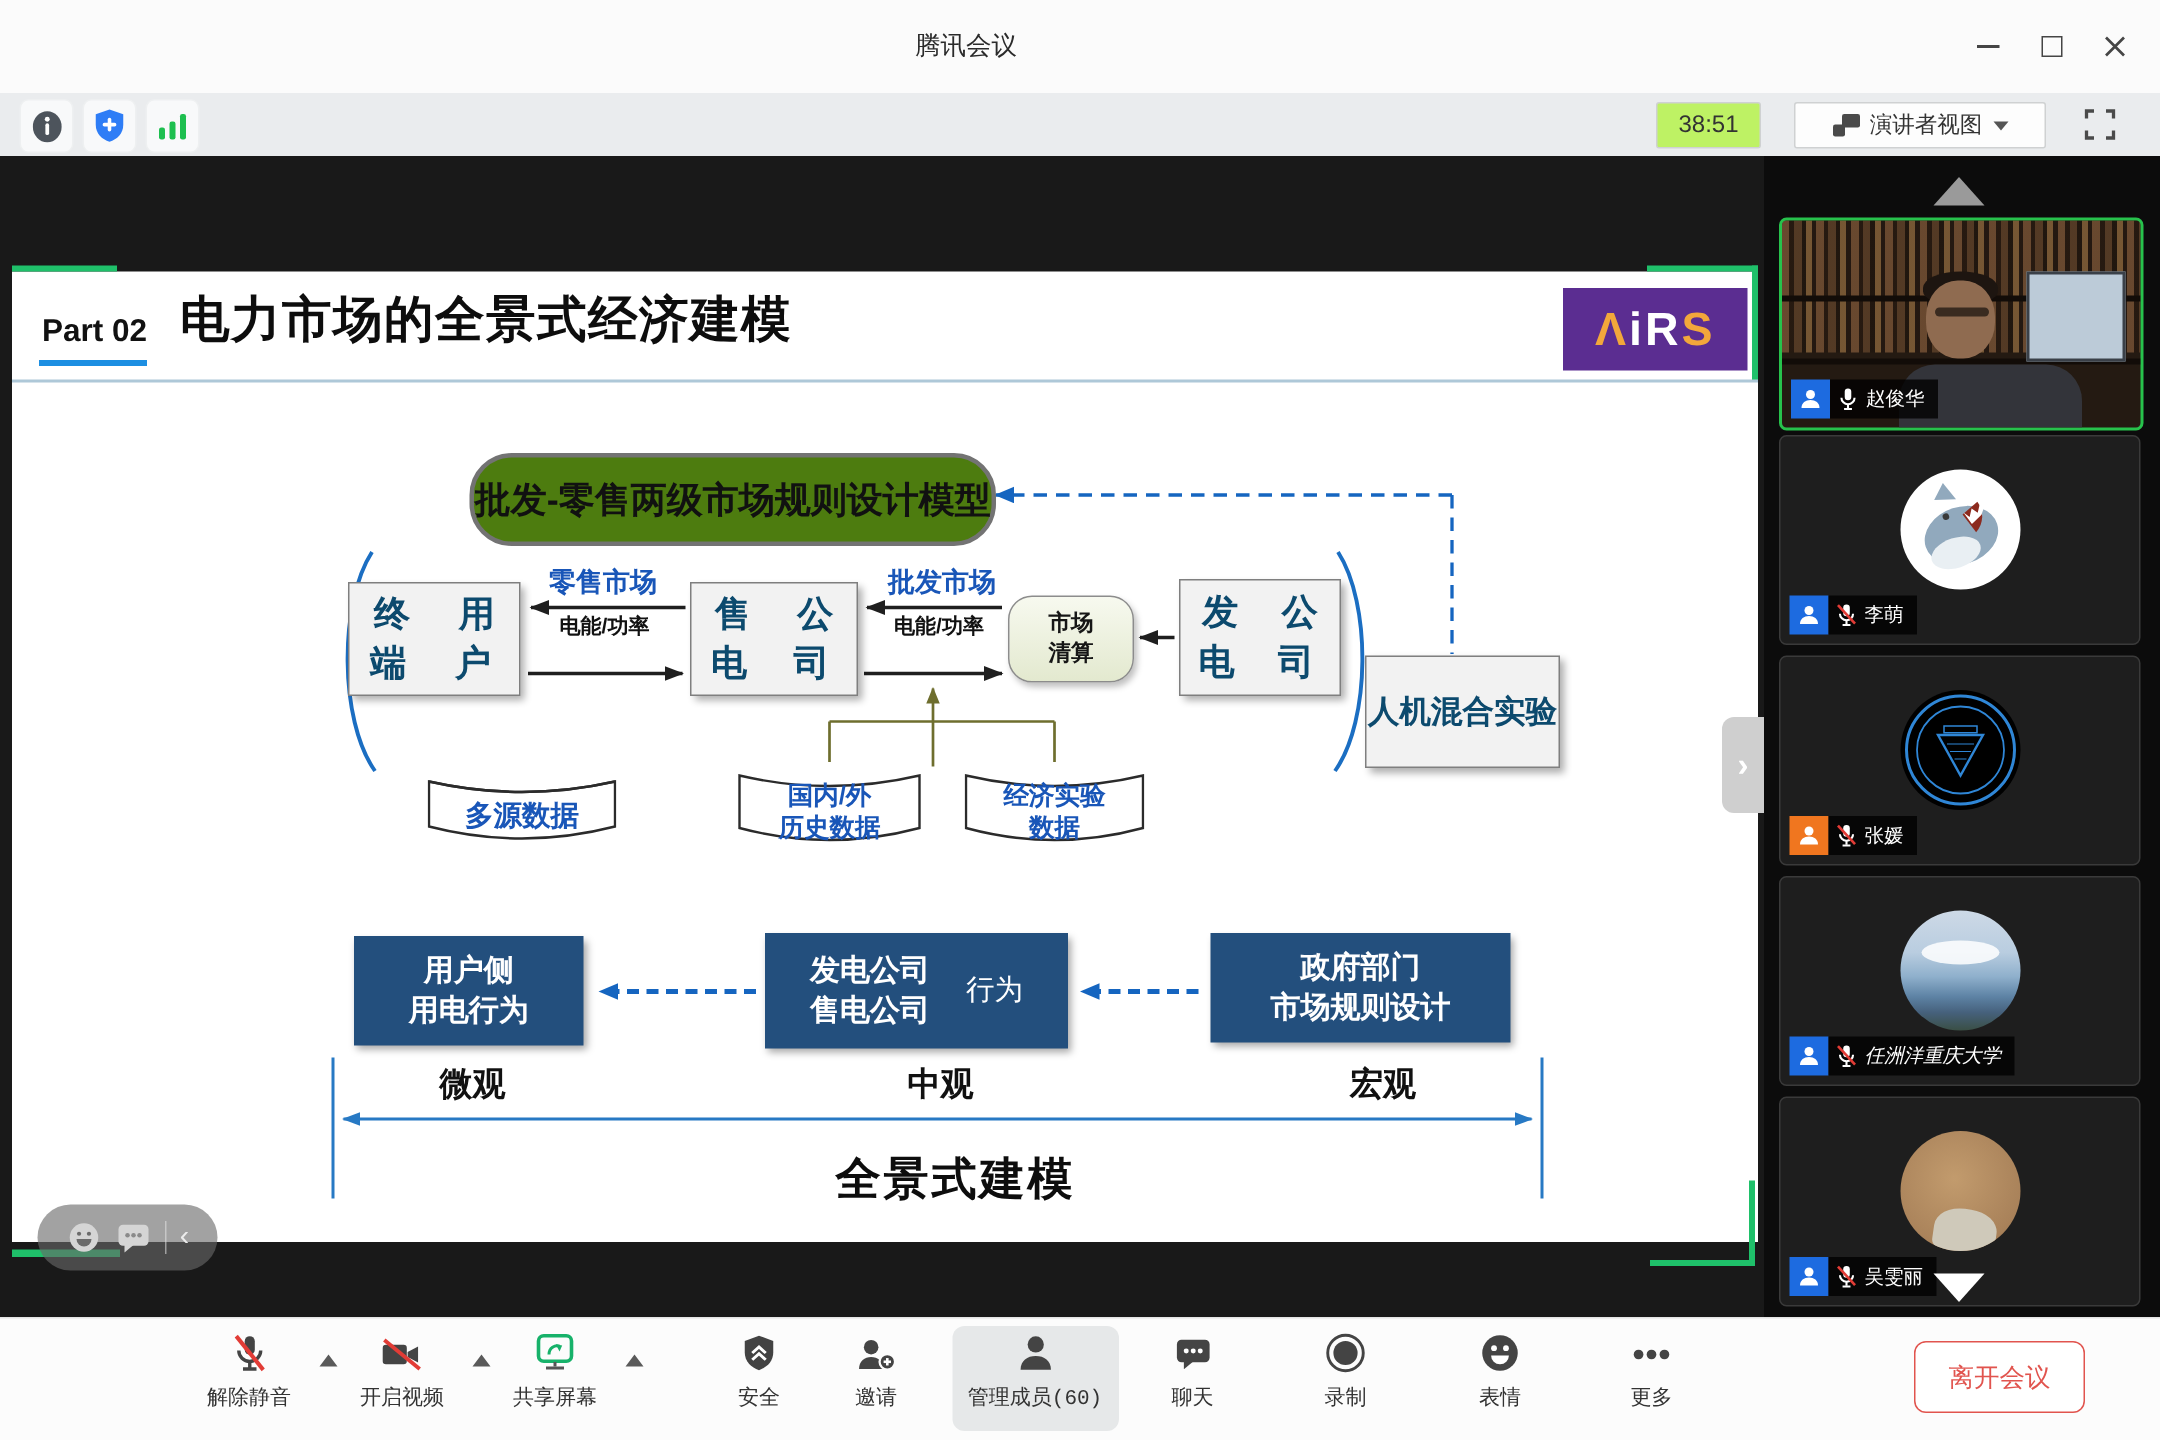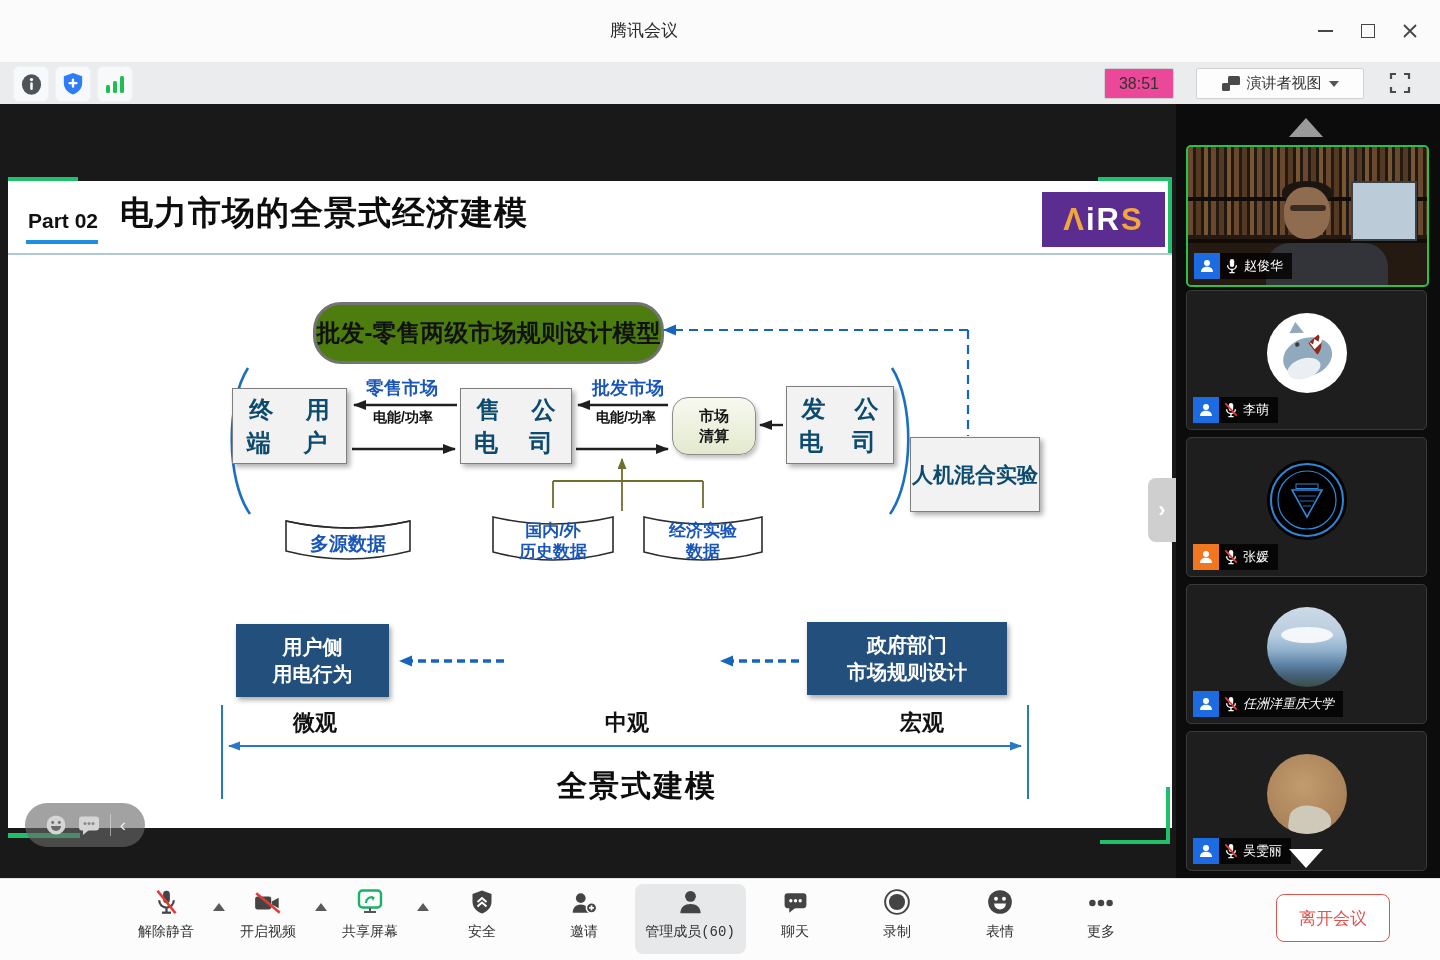--- a/index.html
+++ b/index.html
@@ -13,21 +13,21 @@
   .winctl{top:21px;width:20px;height:20px;display:flex;align-items:center;justify-content:center;cursor:default;}
   #btn-min{left:1315px;} #btn-max{left:1358px;} #btn-close{left:1400px;}
   .minbar{width:15px;height:2px;background:#454545;}
   .maxsq{width:12px;height:12px;border:1.7px solid #454545;}
 
   
   #iconbar{left:0;top:62px;width:1440px;height:42px;background:#eaecee;border-bottom:1px solid #dcdedf;}
   .chip{top:66px;width:34px;height:34px;background:#f8f9fa;border:1px solid #eef0f1;border-radius:6px;
         display:flex;align-items:center;justify-content:center;}
   #chip-info{left:13px;} #chip-shield{left:55px;} #chip-net{left:97px;}
-  #timerbox{left:1104px;top:68px;width:68px;height:29px;background:#ec4899;border:1px solid #cfd1d2;border-radius:2px;
+  #timerbox{left:1104px;top:68px;width:68px;height:29px;background:#bef264;border:1px solid #cfd1d2;border-radius:2px;
         display:flex;align-items:center;justify-content:center;font-size:16px;color:#333;}
   #viewbtn{left:1196px;top:68px;width:166px;height:29px;background:#fdfdfd;border:1px solid #cfd1d2;border-radius:2px;
         display:flex;align-items:center;justify-content:center;gap:7px;font-size:15px;color:#333;}
   .vicon{position:relative;width:18px;height:16px;}
   .vicon .r1{position:absolute;left:6px;top:0;width:12px;height:9px;background:#4a4a4a;border-radius:1.5px;}
   .vicon .r2{position:absolute;left:0;top:7px;width:8px;height:8px;background:#4a4a4a;border-radius:1.5px;}
   .caret-down{width:0;height:0;border-left:5px solid transparent;border-right:5px solid transparent;border-top:6px solid #555;}
   #fsbtn{left:1385px;top:69px;width:30px;height:28px;display:flex;align-items:center;justify-content:center;}
 
   
@@ -127,21 +127,21 @@
   .nameseg{display:flex;align-items:center;gap:5px;background:rgba(0,0,0,0.78);height:26px;padding:0 9px 0 5px;color:#fff;font-size:13px;white-space:nowrap;}
 
   
   #toolbar{left:0;top:878px;width:1440px;height:82px;background:#fcfcfc;border-top:1px solid #e4e4e4;}
   .titem{position:absolute;top:888px;width:96px;display:flex;flex-direction:column;align-items:center;gap:7px;
          font-size:14px;color:#333;}
   .titem .ic{height:28px;display:flex;align-items:flex-end;justify-content:center;}
   #hl-members{left:635px;top:884px;width:111px;height:70px;background:#e6e8e9;border-radius:8px;}
   .caret-up{position:absolute;top:903px;width:0;height:0;border-left:6px solid transparent;border-right:6px solid transparent;border-bottom:8px solid #5a5a5a;}
   #cu1{left:213px;} #cu2{left:315px;} #cu3{left:417px;}
-  #ti-mute{left:118px;} #ti-video{left:220px;} #ti-share{left:322px;} #ti-sec{left:434px;} #ti-inv{left:536px;}
+  #ti-mute{left:118px;} #ti-video{left:220px;} #ti-share{left:322px;} #ti-sec{left:458px;} #ti-inv{left:536px;}
   #ti-mem{left:642px;font-family:Liberation Mono, monospace;} #ti-chat{left:747px;} #ti-rec{left:849px;} #ti-emo{left:952px;} #ti-more{left:1053px;}
   #btnleave{left:1276px;top:894px;width:112px;height:46px;border:1.6px solid #e1544e;border-radius:8px;
             display:flex;align-items:center;justify-content:center;color:#e1544e;font-size:17px;background:#ffffff;}
 </style>
 </head>
 <body>
 
 <div class="page">
 
   <div class="abs" id="titlebar"></div>
@@ -301,20 +301,27 @@
     </svg>
     <div class="cyltext"><span>经济实验</span><br><span>数据</span></div>
   </div>
 
   <div class="abs bluebox" id="bb1">
     <div>
         <span style="display:block">用户侧</span>
         <span style="display:block">用电行为</span>
       </div>
   </div>
+  <div class="abs bluebox" id="bb2">
+    <div>
+        <span style="display:block">发电公司</span>
+        <span style="display:block">售电公司</span>
+      </div>
+    <span class="behv">行为</span>
+  </div>
   <div class="abs bluebox" id="bb3">
     <div>
         <span style="display:block">政府部门</span>
         <span style="display:block">市场规则设计</span>
       </div>
   </div>
   <div class="abs scale" id="lmicro">微观</div>
   <div class="abs scale" id="lmeso">中观</div>
   <div class="abs scale" id="lmacro">宏观</div>
   <div class="abs" id="lpano">全景式建模</div>

